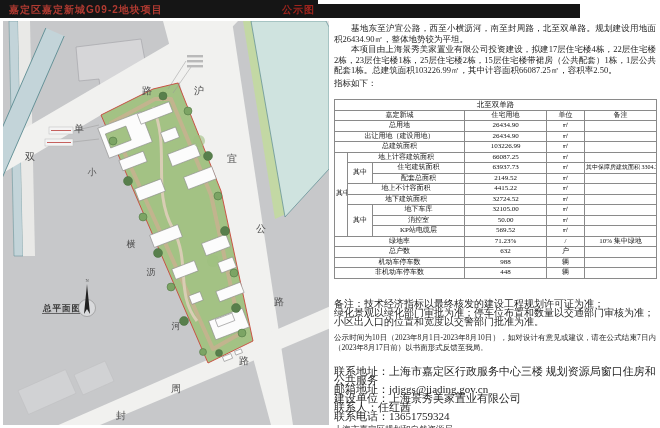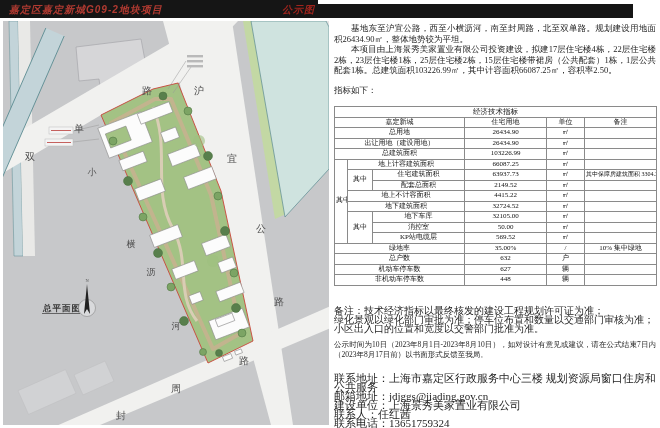--- a/index.html
+++ b/index.html
@@ -1,30 +1,30 @@
 <!DOCTYPE html>
 <html><head>
 <meta charset="utf-8">
 <style>
   html,body{margin:0;padding:0;background:#888;}
   .stage{position:relative;width:660px;height:428px;background:#ffffff;overflow:hidden;
          font-family:"Liberation Serif","DejaVu Serif",serif;}
   
-  .hdr{position:absolute;left:0;top:0;width:633px;height:18px;background:#151515;font-style:italic;}
+  .hdr{position:absolute;left:0;top:0;width:580px;height:18px;background:#151515;}
   .hdr-title{position:absolute;left:9px;top:3px;font-size:10px;font-weight:bold;letter-spacing:1px;
              color:#b03a31;font-family:"Liberation Sans","DejaVu Sans",sans-serif;}
   .hdr-badge{position:absolute;left:282px;top:3px;font-size:10px;font-weight:bold;letter-spacing:1px;
              color:#9e241d;font-family:"Liberation Sans","DejaVu Sans",sans-serif;}
   .hdr-notch{position:absolute;left:318px;top:0;width:342px;height:4px;background:#ffffff;}
   
   .map{position:absolute;left:3px;top:21px;width:326px;height:404px;}
   
   .panel{position:absolute;left:334px;top:23px;width:322px;color:#1d1d1d;}
   .panel p.intro{margin:0;font-size:8.5px;line-height:10.5px;text-indent:2em;text-align:justify;}
-  .leadin{margin-top:9px;font-size:8.5px;}
+  .leadin{margin-top:2px;font-size:8.5px;}
   table.ind{border-collapse:collapse;table-layout:fixed;width:322px;margin-top:9px;
             font-size:7px;color:#111;}
   table.ind td{border:1px solid #8a8a8a;padding:0 1px;text-align:center;line-height:9.5px;
                overflow:hidden;white-space:nowrap;}
   table.ind tr.t-title td{font-size:7.5px;line-height:10px;}
   td.note2{font-size:6px;line-height:6.5px;white-space:normal;}
   td.grp{width:13px;white-space:normal;line-height:8px;}
   .notes{margin-top:20px;font-size:10px;line-height:9.3px;}
   .notes div{margin:0;}
   .notice{margin-top:7px;font-size:7.5px;line-height:9.3px;text-align:justify;}
@@ -171,21 +171,21 @@
       <colgroup>
         <col style="width:13px">
           <col style="width:25px">
           <col style="width:92px">
         <col style="width:82px">
           <col style="width:38px">
           <col style="width:72px">
       </colgroup>
       <tbody>
           <tr class="t-title">
-            <td colspan="6">经济技术指标</td>
+            <td colspan="6">北至双单路</td>
           </tr>
       <tr>
         <td colspan="3">嘉定新城</td>
         <td>住宅用地</td>
         <td>单位</td>
         <td>备注</td>
       </tr>
       <tr>
         <td colspan="3">总用地</td>
         <td>26434.90</td>
@@ -250,33 +250,33 @@
         <td></td>
       </tr>
       <tr>
         <td>KP站电缆层</td>
         <td>569.52</td>
         <td>㎡</td>
         <td></td>
       </tr>
       <tr>
         <td colspan="3">绿地率</td>
-        <td>35.00%</td>
+        <td>71.23%</td>
         <td>/</td>
         <td>10% 集中绿地</td>
       </tr>
       <tr>
         <td colspan="3">总户数</td>
         <td>632</td>
         <td>户</td>
         <td></td>
       </tr>
       <tr>
         <td colspan="3">机动车停车数</td>
-        <td>627</td>
+        <td>988</td>
         <td>辆</td>
         <td></td>
       </tr>
       <tr>
         <td colspan="3">非机动车停车数</td>
         <td>448</td>
         <td>辆</td>
         <td></td>
       </tr>
     </tbody>

